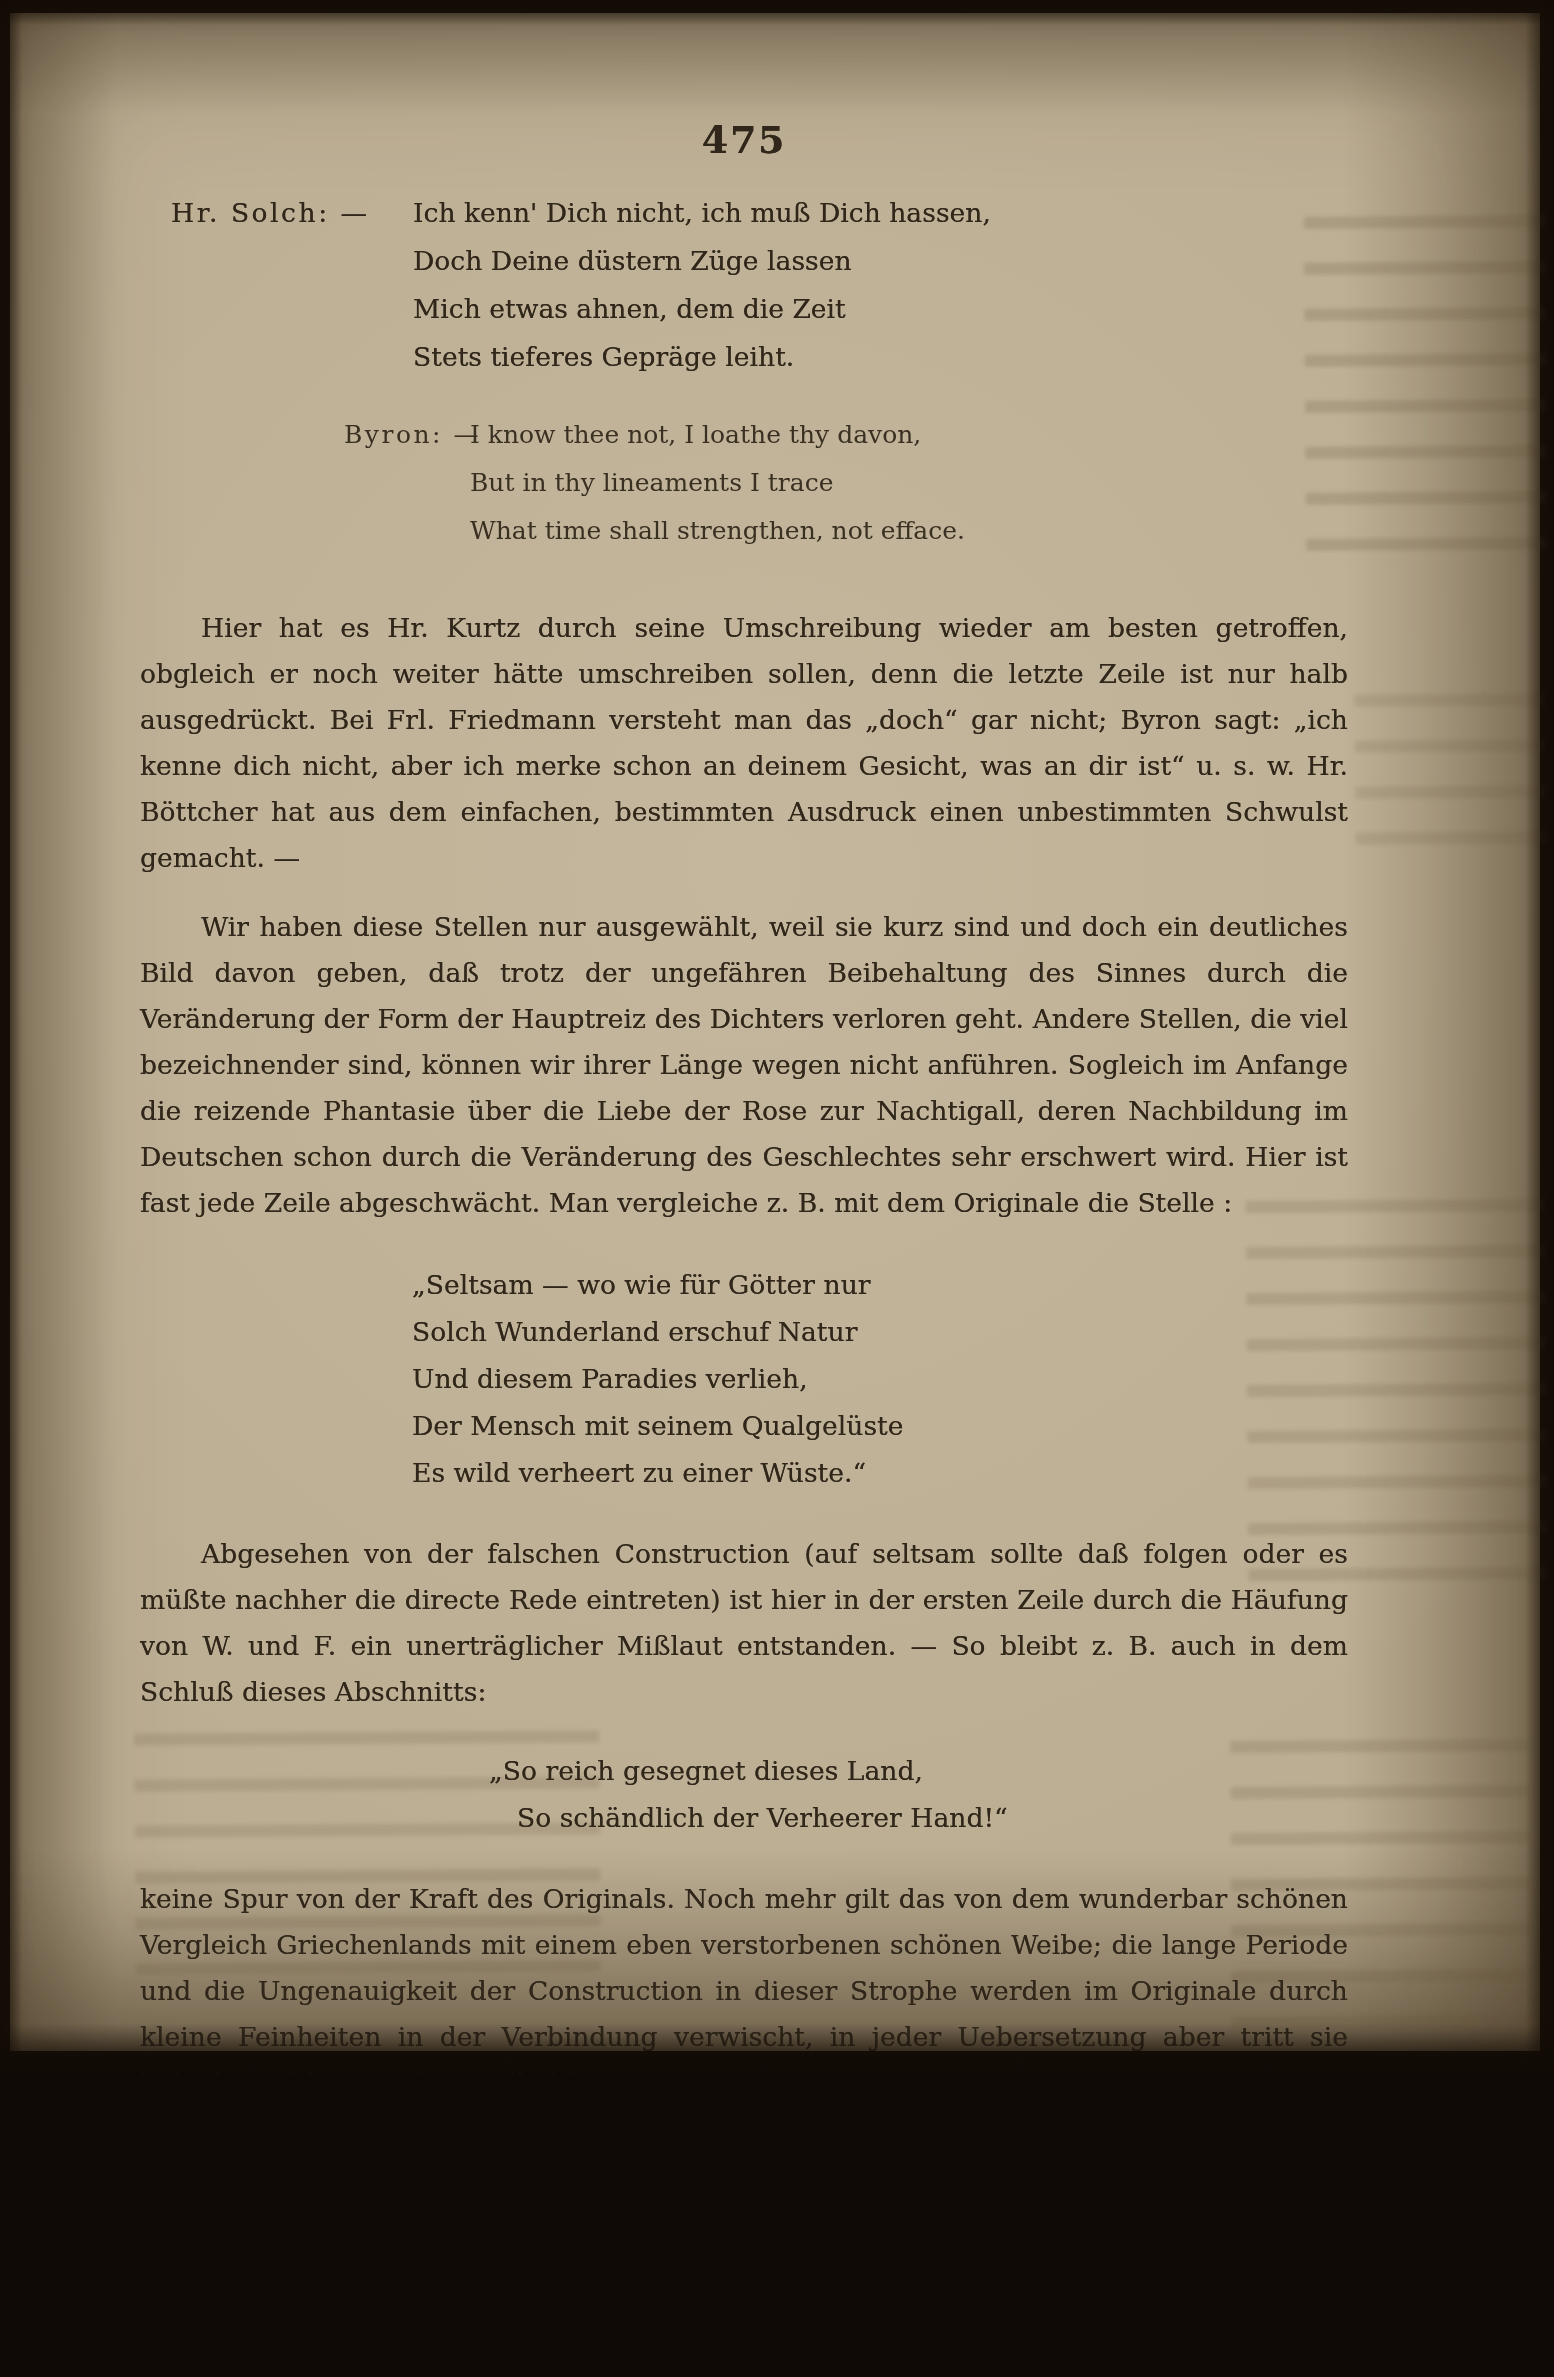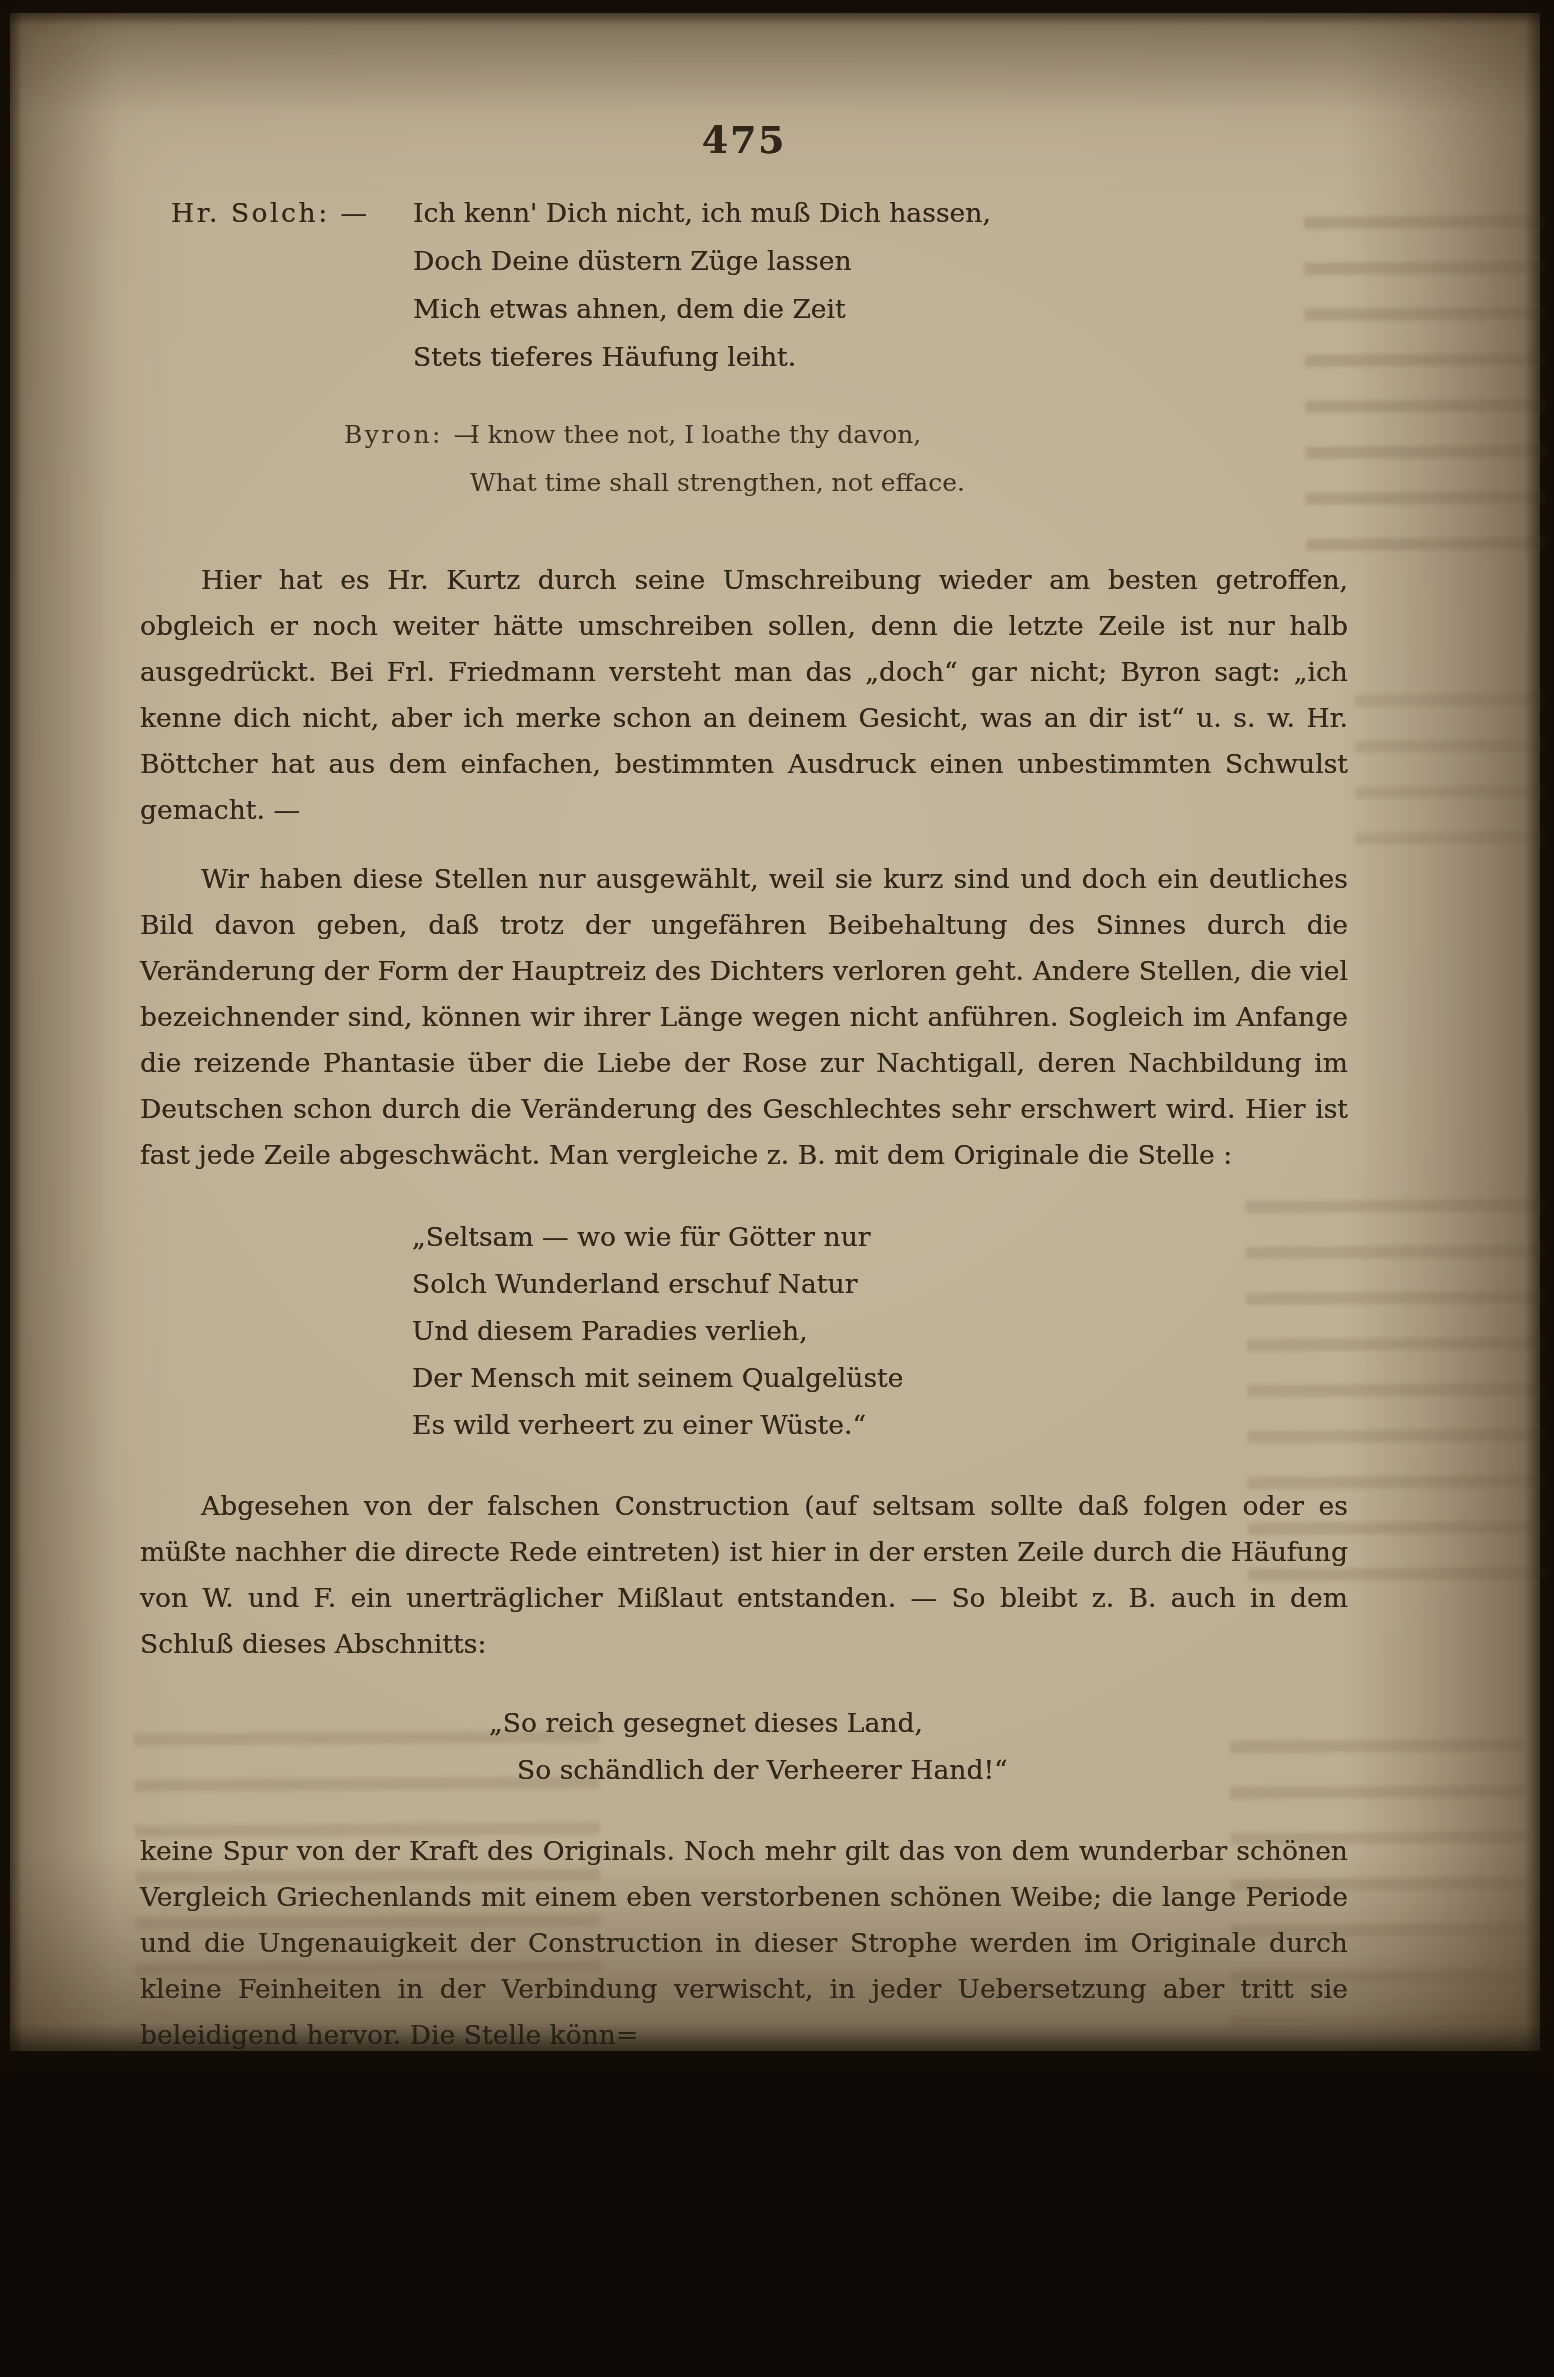--- a/index.html
+++ b/index.html
@@ -109,27 +109,28 @@
     <div class="content">
 
       <div class="page-number">475</div>
 
       <div class="verse kurtz">
         <div class="vline">
           <span class="speaker">Hr. Solch: —</span><span class="vtext">Ich kenn' Dich nicht, ich muß Dich hassen,</span>
         </div>
         <div class="vline cont">Doch Deine düstern Züge lassen</div>
         <div class="vline cont">Mich etwas ahnen, dem die Zeit</div>
-        <div class="vline cont">Stets tieferes Häufung leiht.</div>
+        <div class="vline cont">Stets tieferes Gepräge leiht.</div>
       </div>
 
       <div class="verse byron">
         <div class="vline">
           <span class="speaker">Byron: —</span><span class="vtext">I know thee not, I loathe thy davon,</span>
         </div>
+        <div class="vline cont">But in thy lineaments I trace</div>
         <div class="vline cont">What time shall strengthen, not efface.</div>
       </div>
 
       <p class="para mt-lg">Hier hat es Hr. Kurtz durch seine Umschreibung wieder am besten getroffen, obgleich er noch weiter hätte umschreiben sollen, denn die letzte Zeile ist nur halb ausgedrückt. Bei Frl. Friedmann versteht man das „doch“ gar nicht; Byron sagt: „ich kenne dich nicht, aber ich merke schon an deinem Gesicht, was an dir ist“ u. s. w. Hr. Böttcher hat aus dem einfachen, bestimmten Ausdruck einen unbestimmten Schwulst gemacht. —</p>
 
       <p class="para mt-sm">Wir haben diese Stellen nur ausgewählt, weil sie kurz sind und doch ein deutliches Bild davon geben, daß trotz der ungefähren Beibehaltung des Sinnes durch die Veränderung der Form der Hauptreiz des Dichters verloren geht. Andere Stellen, die viel bezeichnender sind, können wir ihrer Länge wegen nicht anführen. Sogleich im Anfange die reizende Phantasie über die Liebe der Rose zur Nachtigall, deren Nachbildung im Deutschen schon durch die Veränderung des Geschlechtes sehr erschwert wird. Hier ist fast jede Zeile abgeschwächt. Man vergleiche z. B. mit dem Originale die Stelle :</p>
 
       <div class="quote q1">
         <div class="qline">„Seltsam — wo wie für Götter nur</div>
         <div class="qline">Solch Wunderland erschuf Natur</div>

